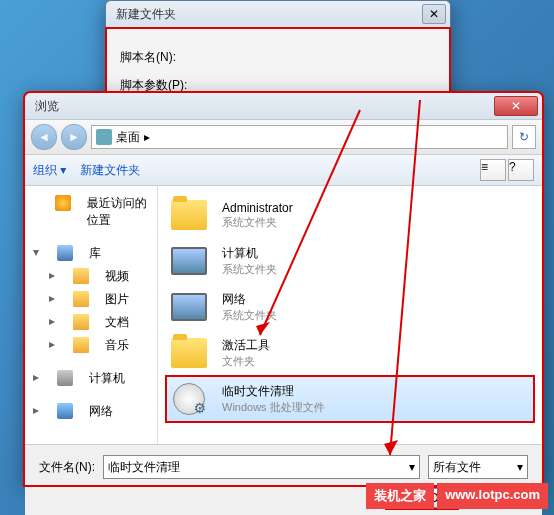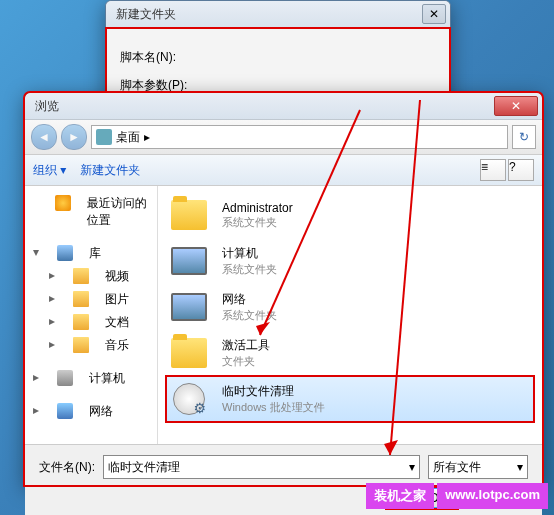--- a/index.html
+++ b/index.html
@@ -50,21 +50,21 @@
 .gear{width:30px;height:30px;background:radial-gradient(#fff,#ccc);border-radius:50%;border:1px solid #888;position:relative}
 .gear::after{content:"⚙";position:absolute;right:-2px;bottom:-2px;font-size:14px;color:#468}
 .bottom{padding:10px 14px;background:#f0f0f0;border-top:1px solid #ccc}
 .brow{display:flex;align-items:center;gap:8px}
 .fname{flex:1;height:22px;border:1px solid #888;background:#fff;padding:0 4px;display:flex;align-items:center;justify-content:space-between}
 .filter{width:90px;height:22px;border:1px solid #888;background:#fff;padding:0 4px;display:flex;align-items:center;justify-content:space-between;position:relative;overflow:hidden}
 .btns{display:flex;justify-content:flex-end;gap:8px;margin-top:8px}
 .arrow{position:absolute;pointer-events:none}
 .arrow svg{overflow:visible}
 .watermark{position:absolute;right:6px;bottom:6px;display:flex;gap:3px}
-.watermark span{background:#d946ef;color:#fff;padding:4px 8px;font-size:13px;font-weight:bold}
+.watermark span{background:#ef4444;color:#fff;padding:4px 8px;font-size:13px;font-weight:bold}
 </style>
 </head>
 <body>
 
 <div class="win" style="left:105px;top:0;width:344px">
   <div class="titlebar">
     <span class="title">新建文件夹</span>
     <div class="closebtn-sm">✕</div>
   </div>
   <div class="dlg-body hl-red">

